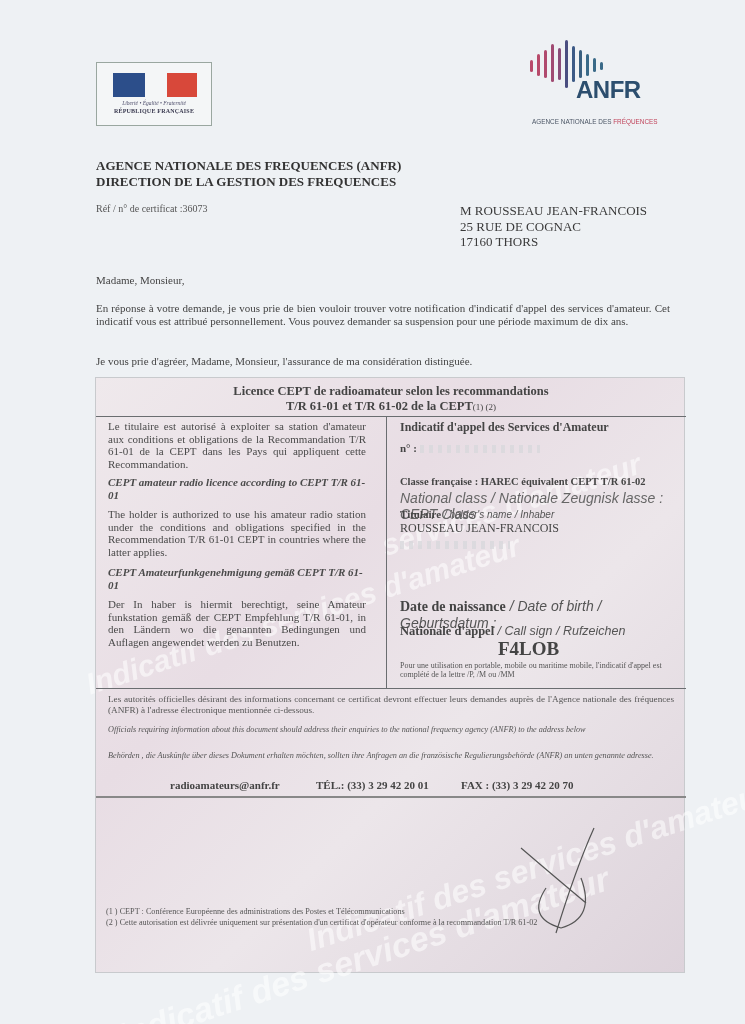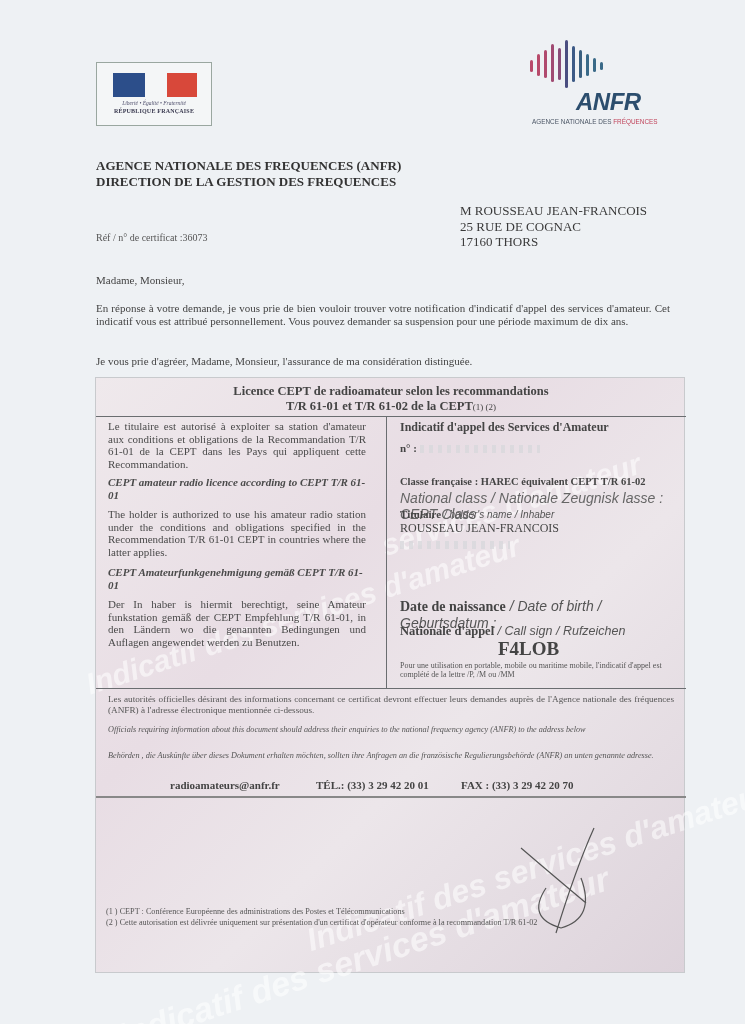--- a/index.html
+++ b/index.html
@@ -13,25 +13,25 @@
   #rf-logo { left:96px; top:62px; width:116px; height:64px; border:1px solid #9aa7a0; background:#f4f6f7; box-sizing:border-box; }
   #rf-logo .flag { position:absolute; top:10px; left:16px; width:84px; height:24px; }
   #rf-logo .blue { position:absolute; left:0; top:0; width:32px; height:24px; background:#2c4e8a; }
   #rf-logo .red  { position:absolute; right:0; top:0; width:30px; height:24px; background:#d8483a; }
   #rf-logo .motto { position:absolute; top:37px; left:0; right:0; text-align:center; font-size:5.5px; font-style:italic; color:#4c4c6a; }
   #rf-logo .name { position:absolute; top:45px; left:0; right:0; text-align:center; font-size:6px; font-weight:bold; color:#3a3a50; letter-spacing:.2px; }
   
   #anfr-logo { left:528px; top:40px; width:140px; height:90px; }
   #anfr-logo .bars { position:absolute; left:2px; top:0; height:52px; width:80px; }
   #anfr-logo .bar { position:absolute; width:3px; border-radius:2px; }
-  #anfr-logo .word { position:absolute; left:48px; top:48px; font-family:"Liberation Sans", sans-serif; font-weight:bold; font-style:italic; font-size:24px; color:#2c4e6e; letter-spacing:-.5px; }
+  #anfr-logo .word { position:absolute; left:48px; top:36px; font-family:"Liberation Sans", sans-serif; font-weight:bold; font-size:24px; color:#2c4e6e; letter-spacing:-.5px; }
   #anfr-logo .sub { position:absolute; left:4px; top:78px; font-family:"Liberation Sans", sans-serif; font-size:6.4px; color:#4a5564; white-space:nowrap; }
   #anfr-logo .sub span { color:#c0435a; }
   .hdr { left:96px; font-weight:bold; font-size:13px; color:#333; }
-  .small { font-size:10px;margin-top:29px; }
+  .small { font-size:10px; }
   .addr { left:460px; font-size:13px; color:#3a3a3a; line-height:15.5px; }
   .para { left:96px; width:574px; font-size:11px; line-height:13.2px; text-align:justify; color:#444; }
   
   #cert { left:95px; top:377px; width:590px; height:596px; border:1px solid #c8cacd;
     background: linear-gradient(135deg, #efe9ec 0%, #e8dde4 35%, #ece6ea 60%, #ddd3db 100%); box-sizing:border-box; }
   #cert .wm { position:absolute; font-family:"Liberation Sans", sans-serif; font-style:italic; font-weight:bold; color:rgba(255,255,255,0.55); transform:rotate(-18deg); white-space:nowrap; }
   .cert-title { left:0; width:590px; text-align:center; font-weight:bold; font-size:12.5px; color:#444; }
   .line { position:absolute; background:#6a6d70; }
   .col-l { left:12px; width:258px; font-size:11px; line-height:12.6px; text-align:justify; color:#4a4a4a; }
   .col-l.center { text-align:left; font-style:italic; font-weight:bold; }

